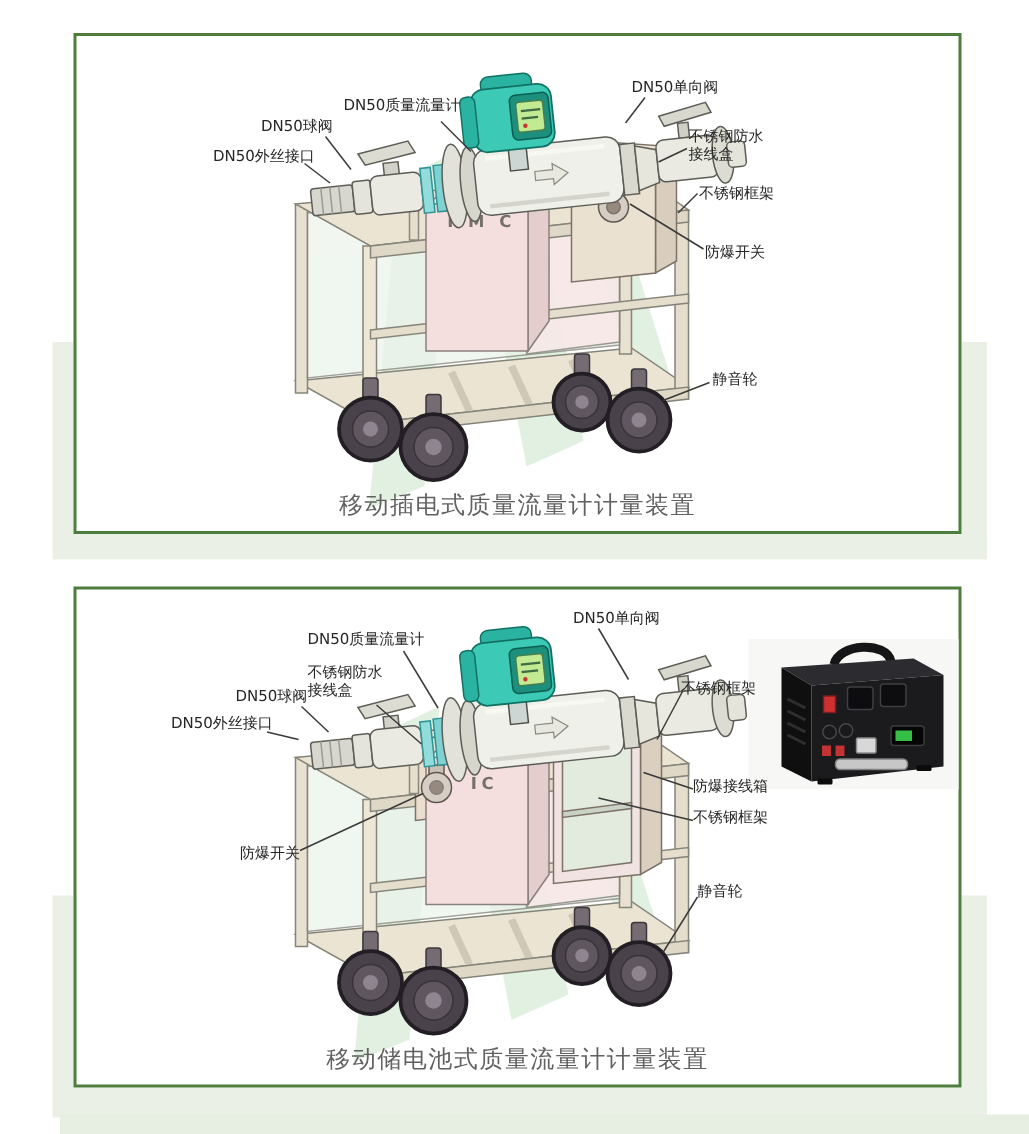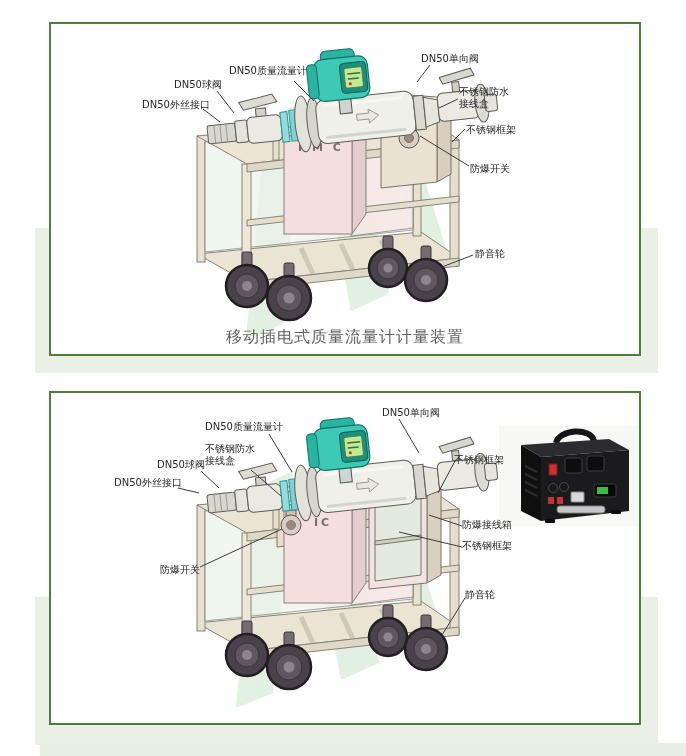--- a/index.html
+++ b/index.html
@@ -304,15 +304,16 @@
     <div class="lbl lbl-wrap" style="left:154px;top:50px">不锈钢防水接线盒</div>
     <div class="lbl" style="left:106px;top:66px">DN50球阀</div>
     <div class="lbl" style="left:63px;top:84px">DN50外丝接口</div>
     <div class="lbl" style="left:331px;top:14px">DN50单向阀</div>
     <div class="lbl" style="left:403px;top:61px">不锈钢框架</div>
     <div class="lbl" style="left:411px;top:126px">防爆接线箱</div>
     <div class="lbl" style="left:411px;top:147px">不锈钢框架</div>
     <div class="lbl" style="left:109px;top:171px">防爆开关</div>
     <div class="lbl" style="left:414px;top:196px">静音轮</div>
 
+    <div class="caption">移动储电池式质量流量计计量装置</div>
   </div>
 
 </div>
 
 </body></html>

